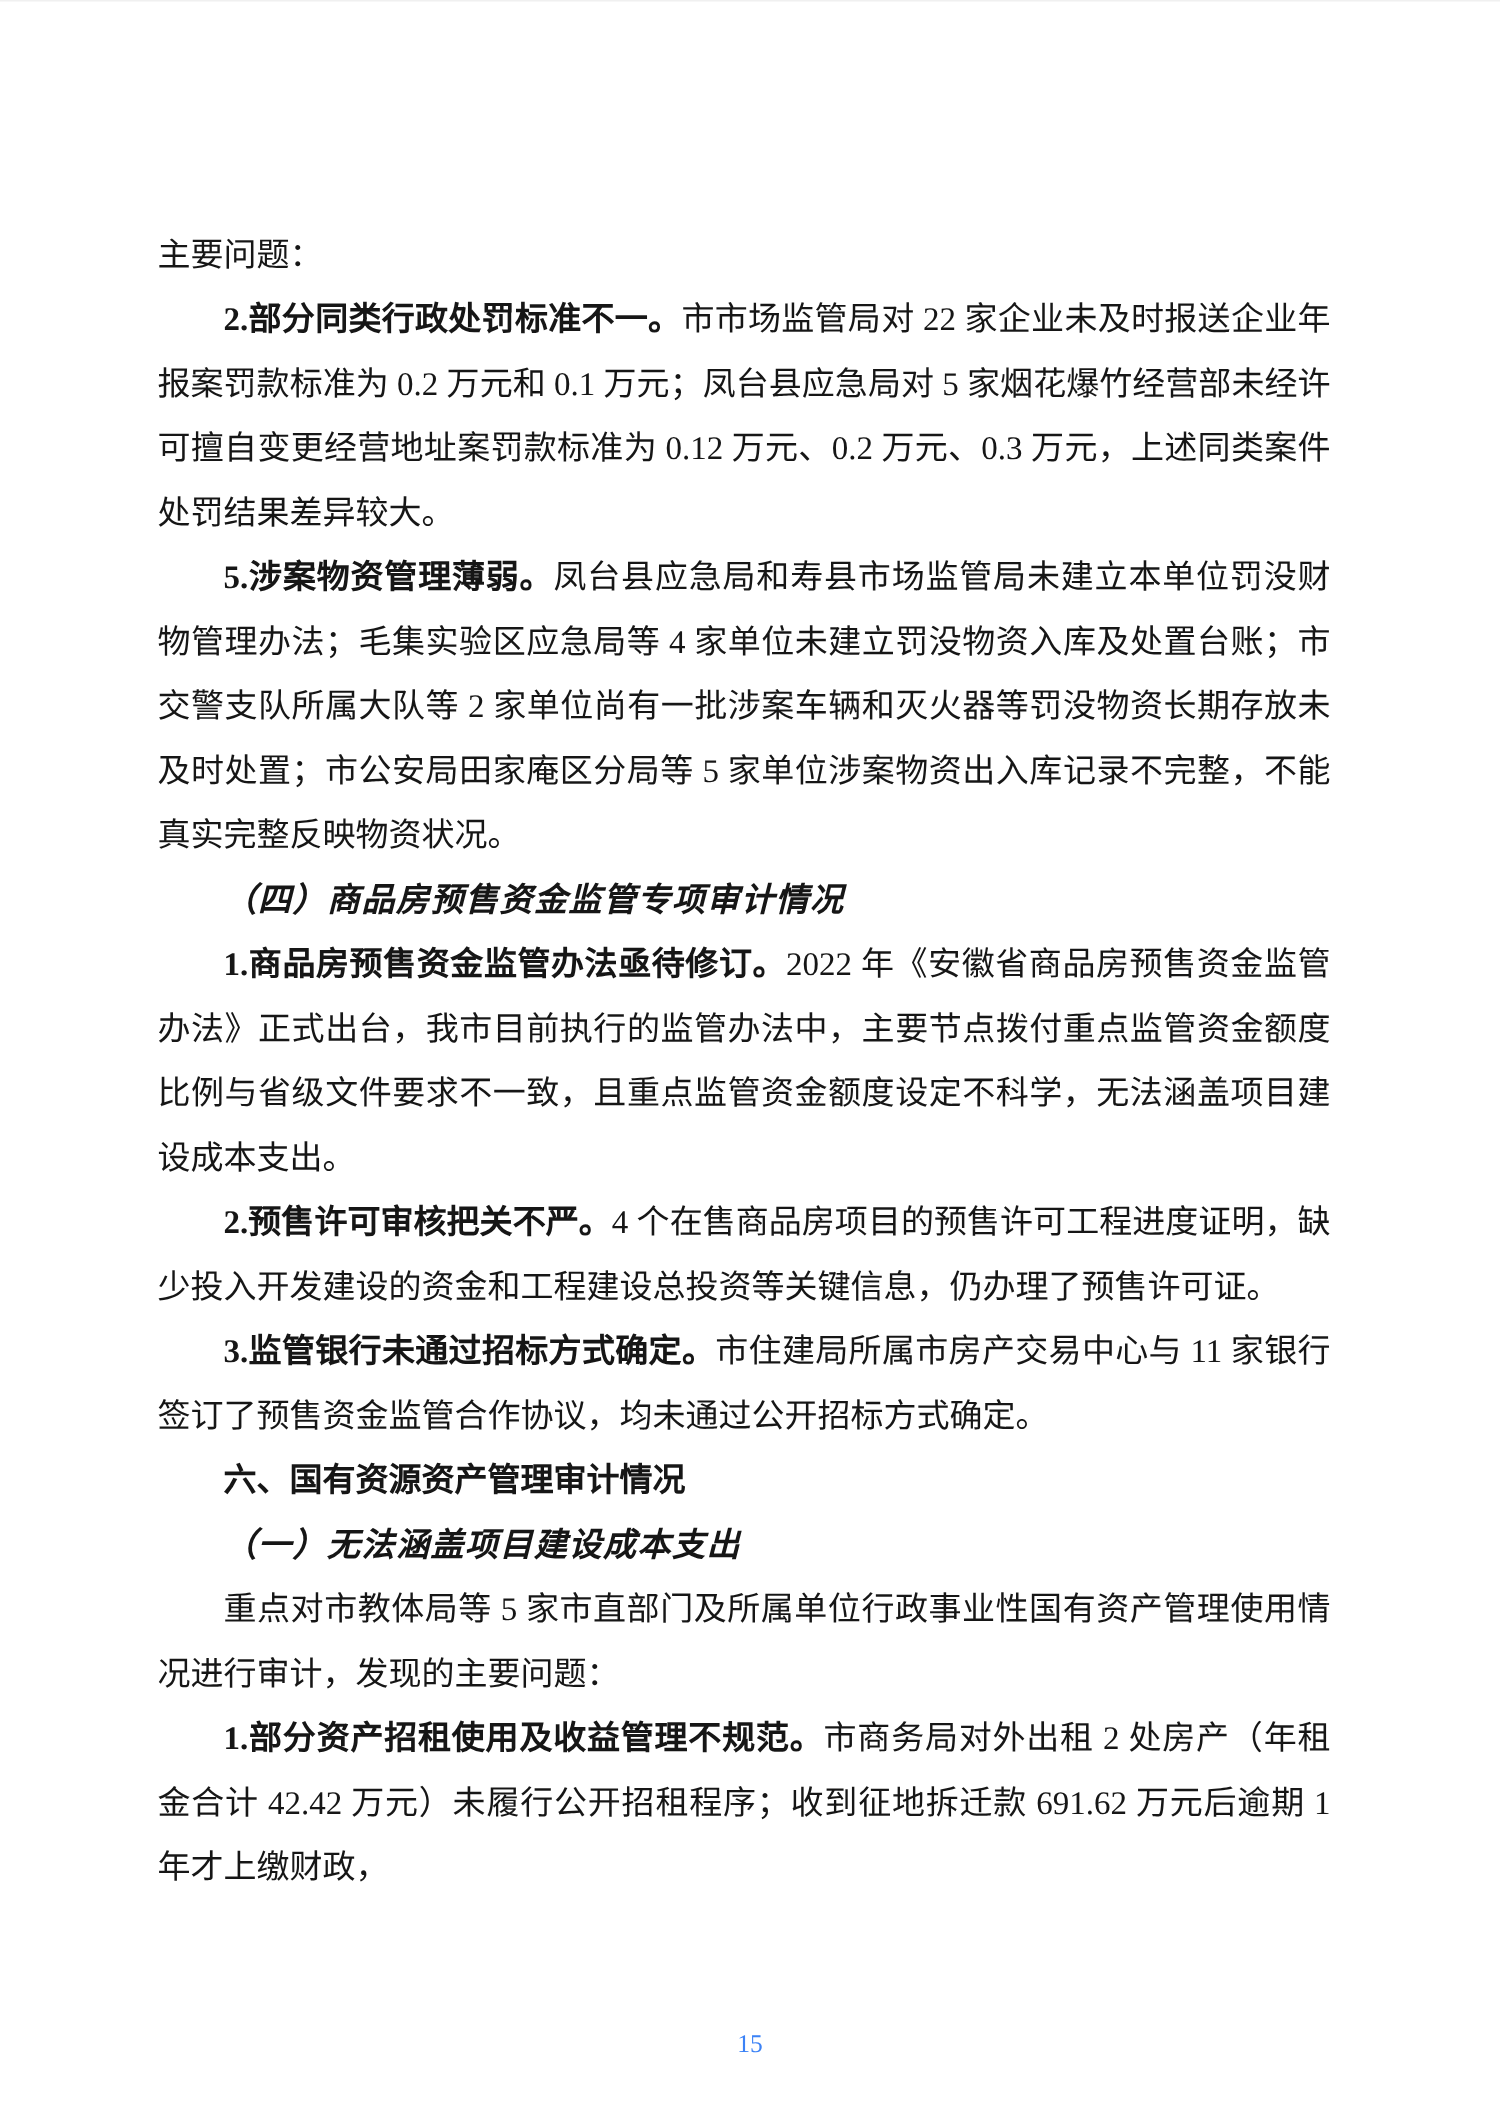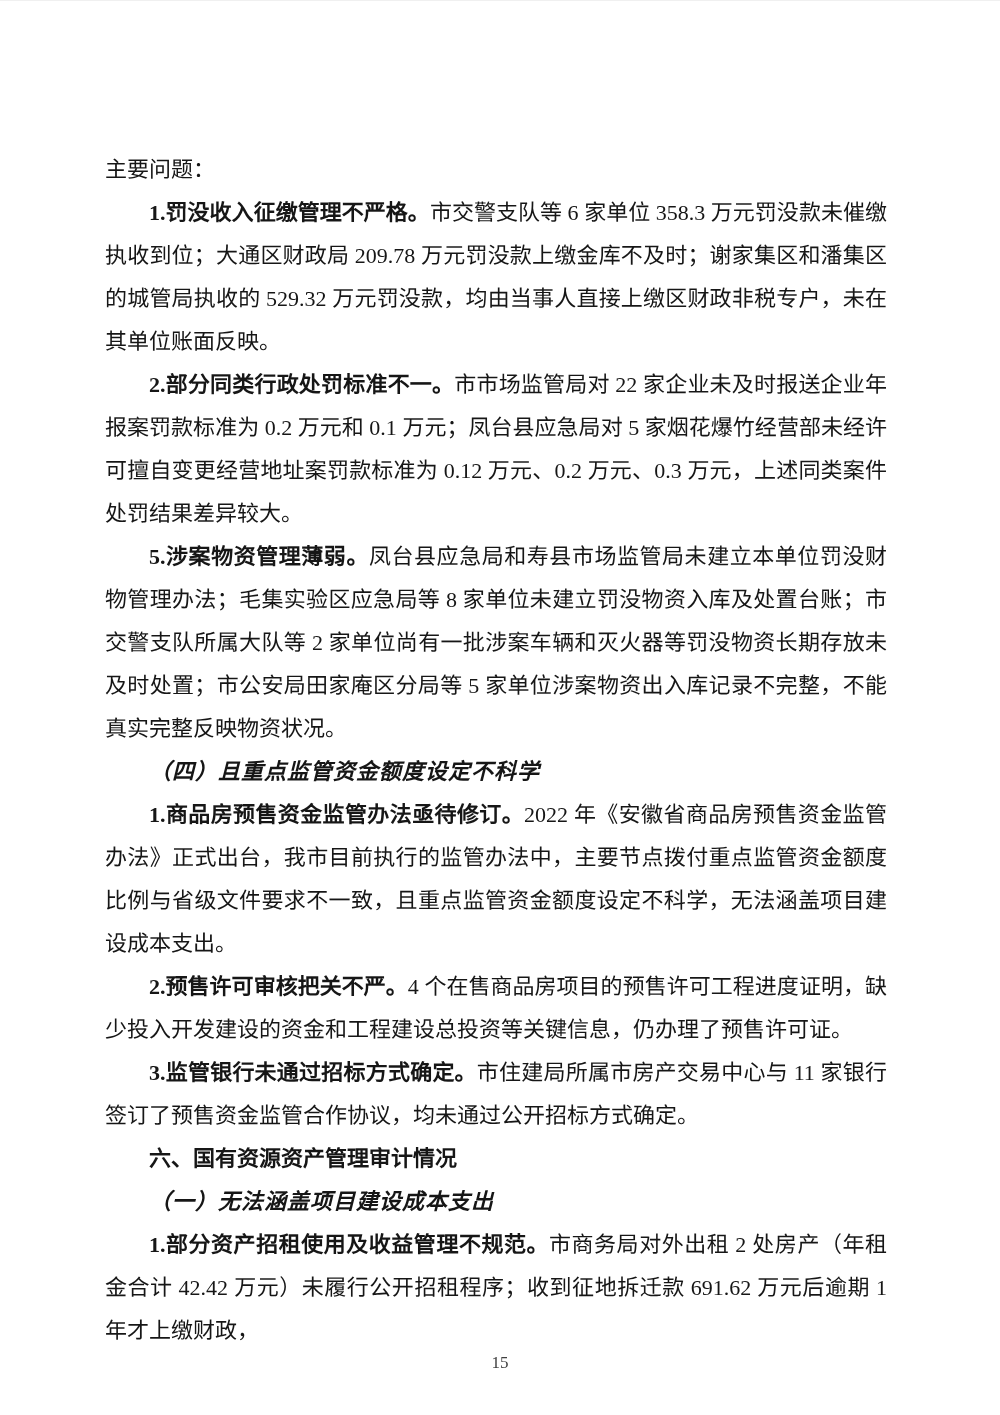--- a/index.html
+++ b/index.html
@@ -35,48 +35,48 @@
     font-weight: bold;
   }
   .page-number {
     position: absolute;
     left: 0;
     bottom: 42px;
     width: 100%;
     text-align: center;
     font-size: 17px;
     line-height: 20px;
-    color: #404040;
+    color: #3b82f6;
     font-family: "Liberation Serif", "DejaVu Serif", serif;
   }
 </style>
 </head>
 <body>
 
 <div class="page">
 
   <p class="para"><strong class="lead"></strong><span>主要问题：</span></p>
 
-  <p class="para indent"><strong class="lead">1.罚没收入征缴管理不严格。</strong><span>市交警支队等 6 家单位 358.3 万元罚没款未催缴执收到位；大通区财政局 209.78 万元罚没款上缴金库不及时；谢家集区和潘集区的城管局执收的 529.32 万元罚没款，均由当事人直接上缴区财政非税专户，未在其单位账面反映。</span></p>
 
   <p class="para indent"><strong class="lead">2.部分同类行政处罚标准不一。</strong><span>市市场监管局对 22 家企业未及时报送企业年报案罚款标准为 0.2 万元和 0.1 万元；凤台县应急局对 5 家烟花爆竹经营部未经许可擅自变更经营地址案罚款标准为 0.12 万元、0.2 万元、0.3 万元，上述同类案件处罚结果差异较大。</span></p>
 
-  <p class="para indent"><strong class="lead">5.涉案物资管理薄弱。</strong><span>凤台县应急局和寿县市场监管局未建立本单位罚没财物管理办法；毛集实验区应急局等 8 家单位未建立罚没物资入库及处置台账；市交警支队所属大队等 2 家单位尚有一批涉案车辆和灭火器等罚没物资长期存放未及时处置；市公安局田家庵区分局等 5 家单位涉案物资出入库记录不完整，不能真实完整反映物资状况。</span></p>
+  <p class="para indent"><strong class="lead">5.涉案物资管理薄弱。</strong><span>凤台县应急局和寿县市场监管局未建立本单位罚没财物管理办法；毛集实验区应急局等 4 家单位未建立罚没物资入库及处置台账；市交警支队所属大队等 2 家单位尚有一批涉案车辆和灭火器等罚没物资长期存放未及时处置；市公安局田家庵区分局等 5 家单位涉案物资出入库记录不完整，不能真实完整反映物资状况。</span></p>
 
-  <p class="para indent heading-kai"><strong class="lead">（四）且重点监管资金额度设定不科学</strong><span></span></p>
+  <p class="para indent heading-kai"><strong class="lead">（四）商品房预售资金监管专项审计情况</strong><span></span></p>
 
 
   <p class="para indent"><strong class="lead">1.商品房预售资金监管办法亟待修订。</strong><span>2022 年《安徽省商品房预售资金监管办法》正式出台，我市目前执行的监管办法中，主要节点拨付重点监管资金额度比例与省级文件要求不一致，且重点监管资金额度设定不科学，无法涵盖项目建设成本支出。</span></p>
 
   <p class="para indent"><strong class="lead">2.预售许可审核把关不严。</strong><span>4 个在售商品房项目的预售许可工程进度证明，缺少投入开发建设的资金和工程建设总投资等关键信息，仍办理了预售许可证。</span></p>
 
   <p class="para indent"><strong class="lead">3.监管银行未通过招标方式确定。</strong><span>市住建局所属市房产交易中心与 11 家银行签订了预售资金监管合作协议，均未通过公开招标方式确定。</span></p>
 
   <p class="para indent heading-hei"><strong class="lead">六、国有资源资产管理审计情况</strong><span></span></p>
 
   <p class="para indent heading-kai"><strong class="lead">（一）无法涵盖项目建设成本支出</strong><span></span></p>
 
+  <p class="para indent"><strong class="lead"></strong><span>重点对市教体局等 5 家市直部门及所属单位行政事业性国有资产管理使用情况进行审计，发现的主要问题：</span></p>
 
   <p class="para indent"><strong class="lead">1.部分资产招租使用及收益管理不规范。</strong><span>市商务局对外出租 2 处房产（年租金合计 42.42 万元）未履行公开招租程序；收到征地拆迁款 691.62 万元后逾期 1 年才上缴财政，</span></p>
 
   <div class="page-number">15</div>
 
 </div>
 
 </body></html>

